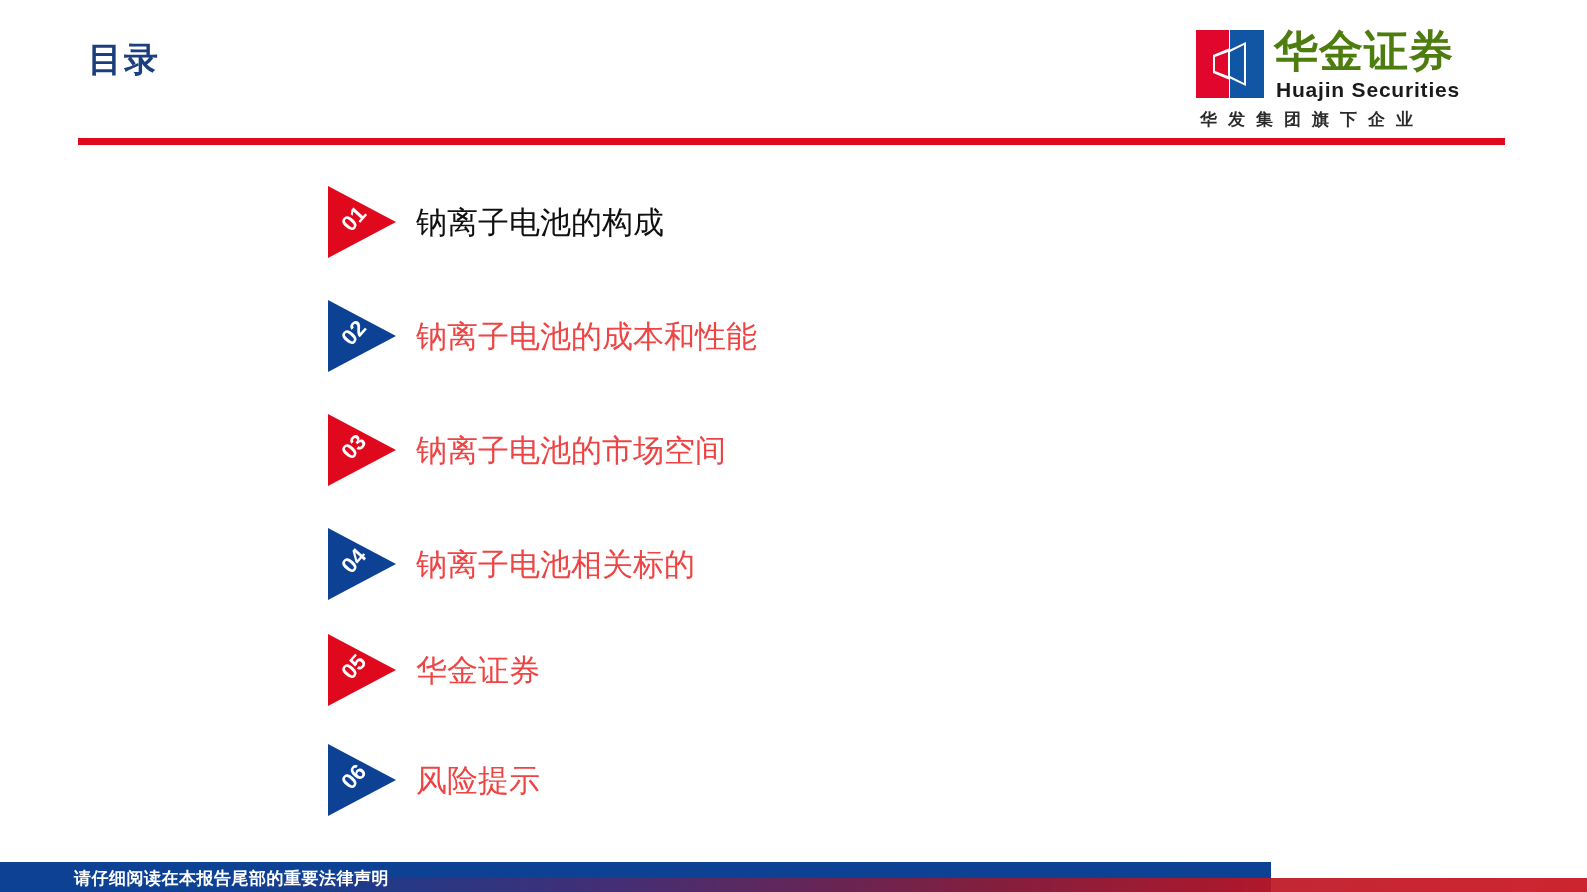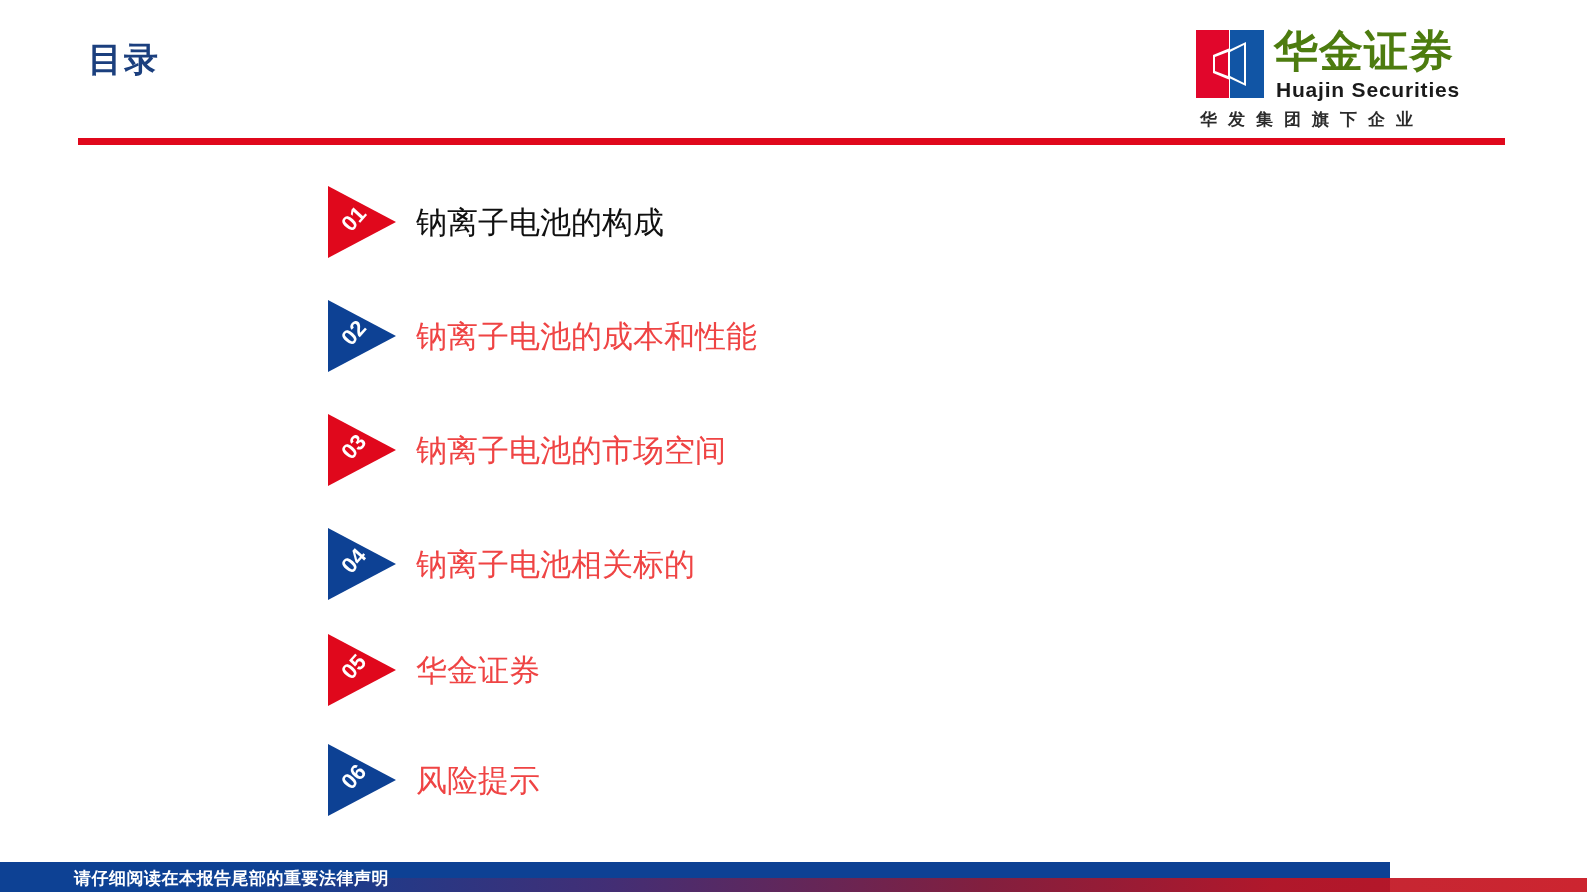--- a/index.html
+++ b/index.html
@@ -136,21 +136,21 @@
   }
   .agenda-label.inactive {
     color: #ef4444;
   }
 
   
   #footer-bar {
     position: absolute;
     left: 0;
     bottom: 0;
-    width: 1390px;
+    width: 1271px;
     height: 30px;
     background: #0d4194;
   }
   #footer-accent {
     position: absolute;
     left: 0;
     bottom: 0;
     width: 1587px;
     height: 14px;
     background: linear-gradient(to right,

